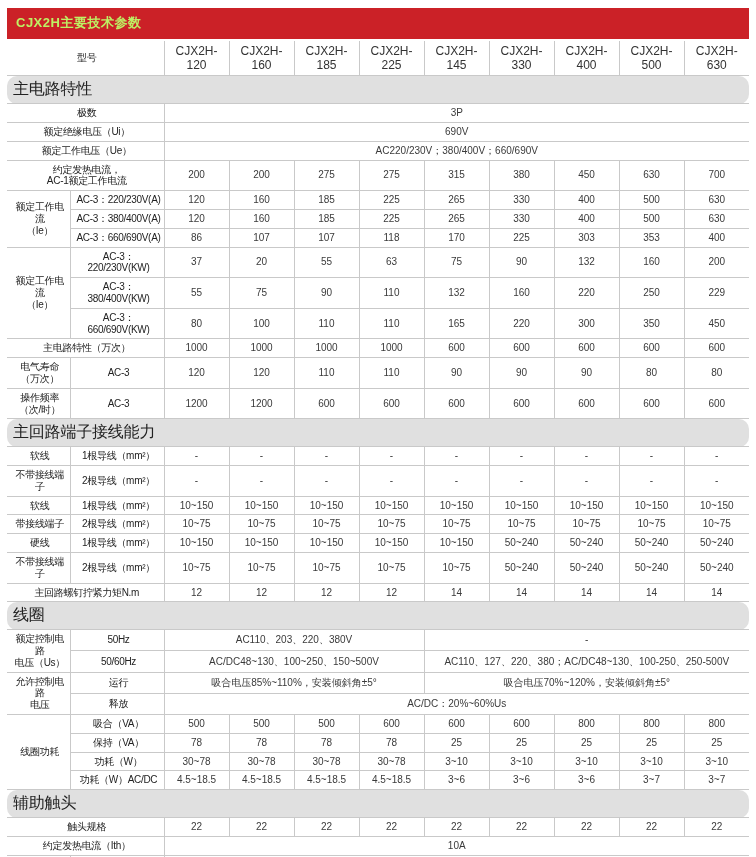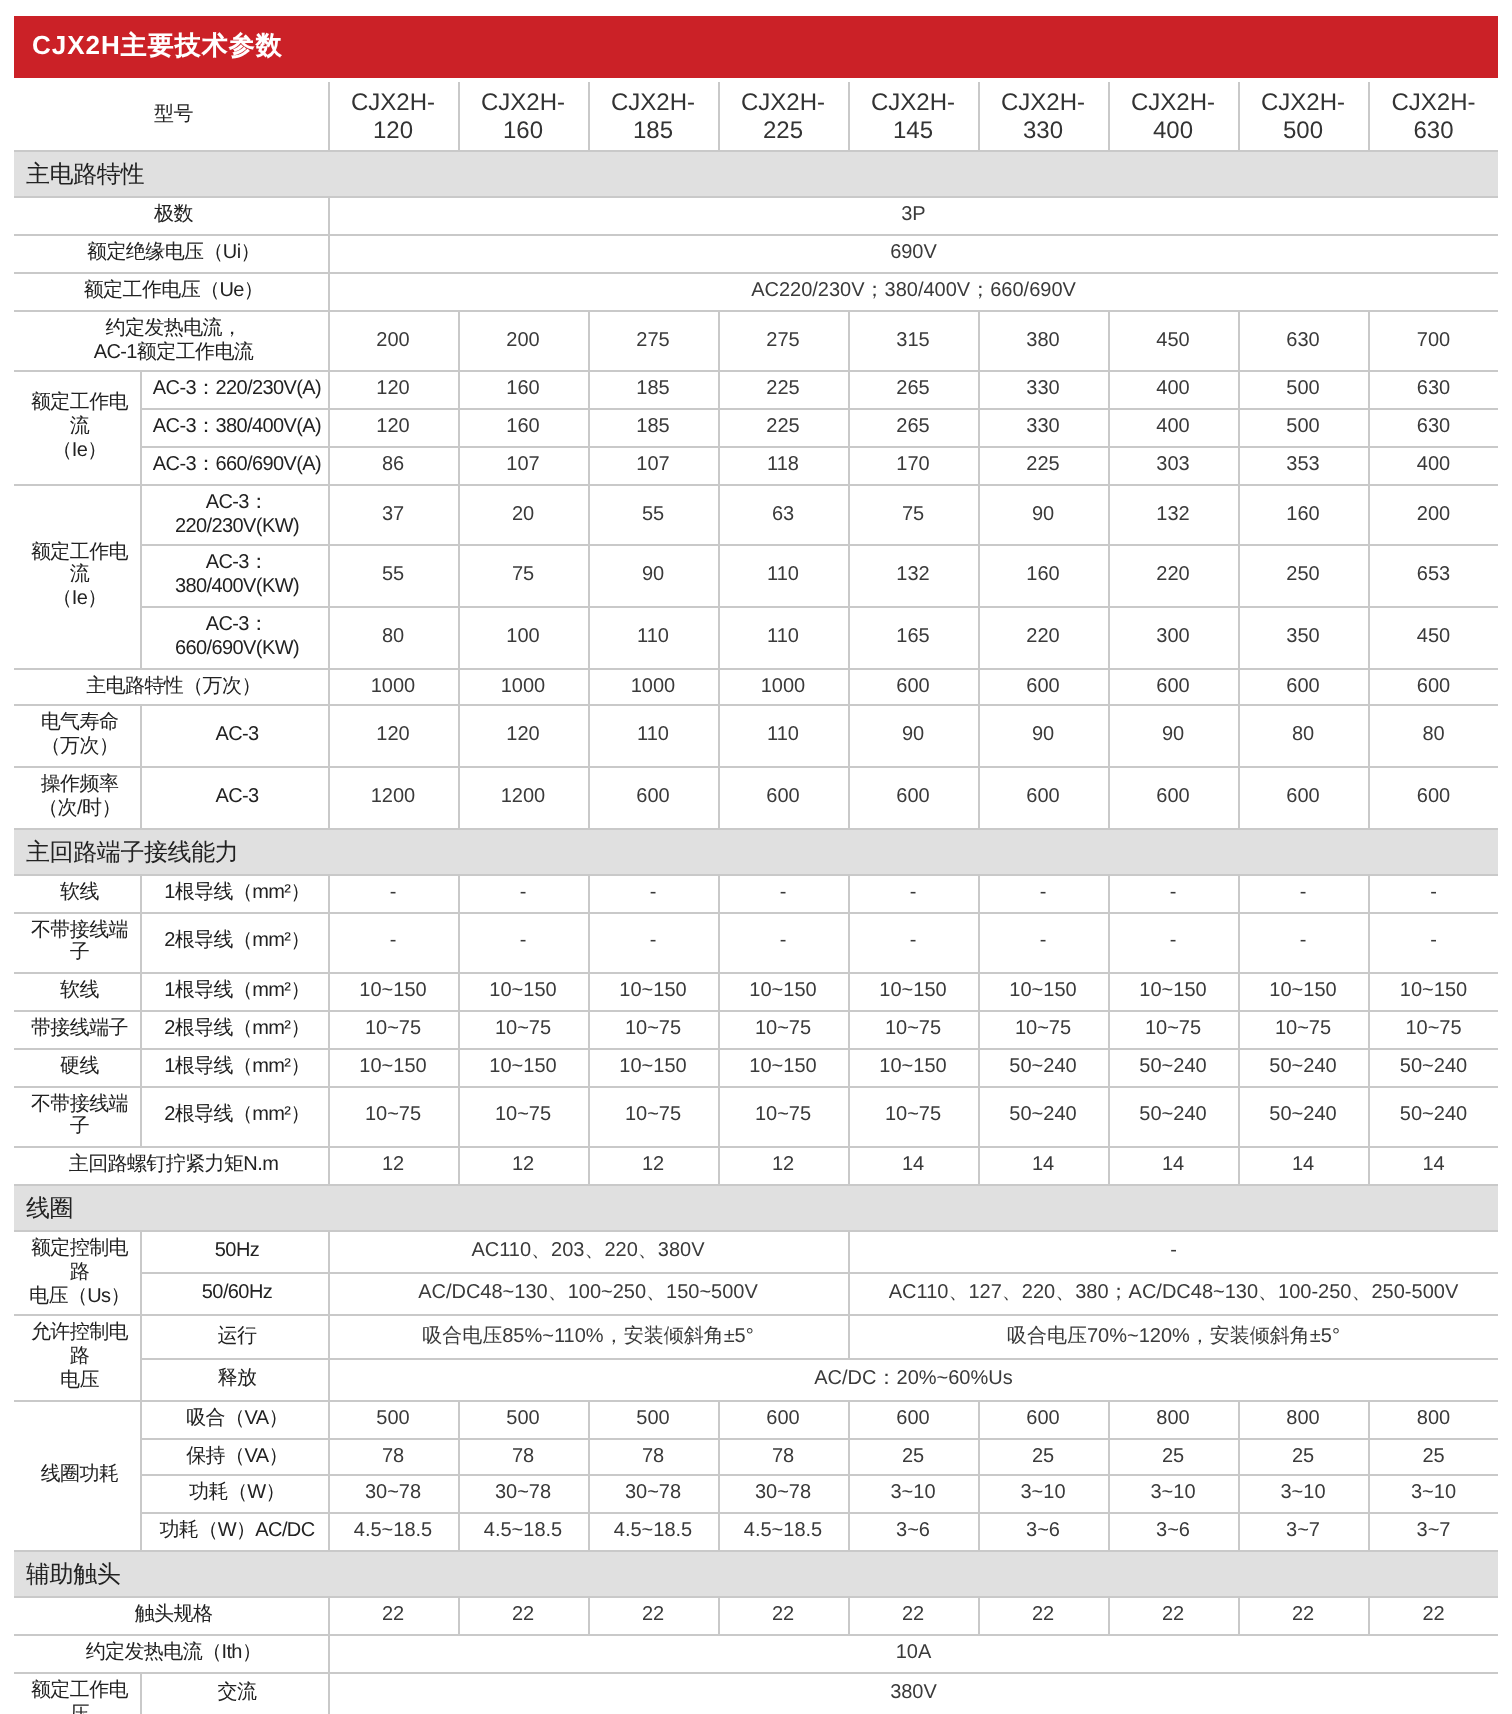--- a/index.html
+++ b/index.html
@@ -3,40 +3,40 @@
 <meta charset="utf-8">
 <style>
   html,body{margin:0;padding:0;}
   body{
     width:756px;height:857px;box-sizing:border-box;
     padding:8px 7px 0 7px;background:#ffffff;overflow:hidden;
     font-family:"Liberation Sans","DejaVu Sans",sans-serif;
   }
   .titlebar{
     width:742px;box-sizing:border-box;
-    color:#ffffff;font-size:13px;font-weight:bold;
+    color:#bef264;font-size:13px;font-weight:bold;
     padding:6px 9px 7px 9px;letter-spacing:.5px;
   }
   table.spec{
     width:742px;table-layout:fixed;border-collapse:collapse;border-style:hidden;
     margin-top:2px;
   }
   td{
     border:1px solid #c9c9c9;
     font-size:10px;color:#3a3a3a;text-align:center;
     padding:3px 2px;line-height:1.18;vertical-align:middle;
     overflow:hidden;
   }
   td.lab,td.lab2{
     text-align:center;font-size:10px;color:#222;
     padding:3px 2px 3px 5px;white-space:pre-line;letter-spacing:-0.3px;
   }
   td.sec{
     background:#e0e0e0;text-align:left;color:#222;
-    font-size:12px;padding:4px 6px;letter-spacing:-0.2px;
+    font-size:16px;padding:4px 6px;letter-spacing:-0.2px;border-radius:10px;
   }
   td.model{font-size:12px;color:#333;}
 </style>
 </head>
 <body>
 
 <div class="titlebar" style="background: rgb(203, 33, 39);">CJX2H主要技术参数</div>
 
 <table class="spec">
   <colgroup>
@@ -140,21 +140,21 @@
       <tr>
         <td class="lab2">AC-3：380/400V(KW)</td>
         <td>55</td>
         <td>75</td>
         <td>90</td>
         <td>110</td>
         <td>132</td>
         <td>160</td>
         <td>220</td>
         <td>250</td>
-        <td>653</td>
+        <td>229</td>
       </tr>
       <tr>
         <td class="lab2">AC-3：660/690V(KW)</td>
         <td>80</td>
         <td>100</td>
         <td>110</td>
         <td>110</td>
         <td>165</td>
         <td>220</td>
         <td>300</td>

